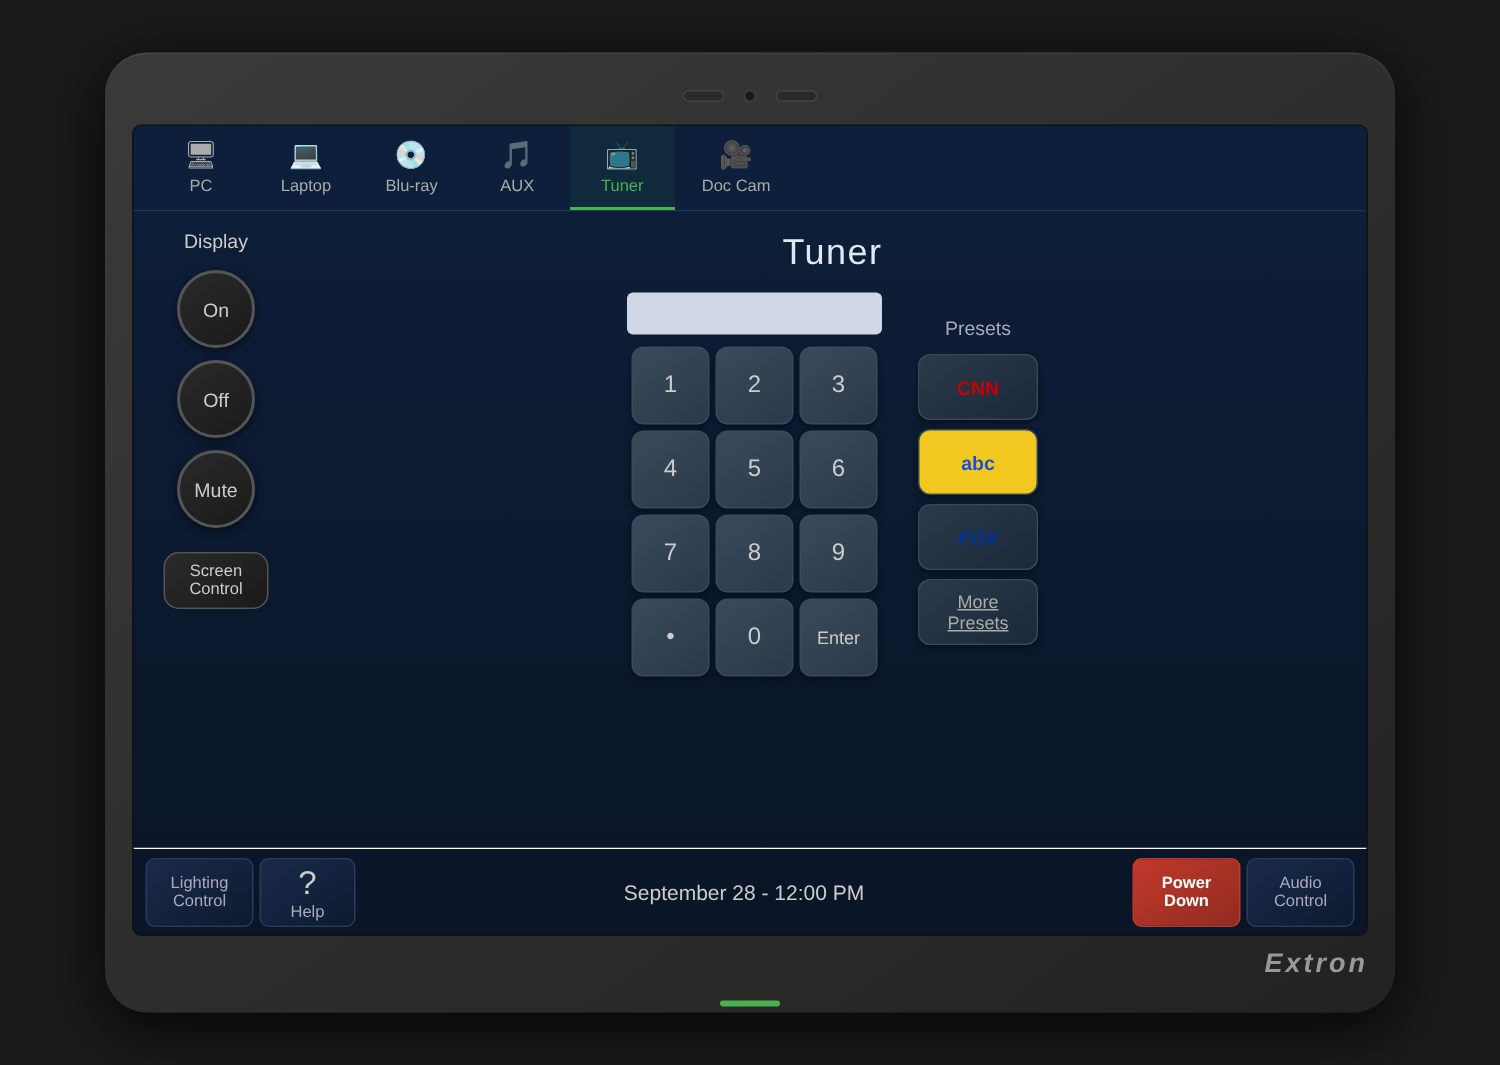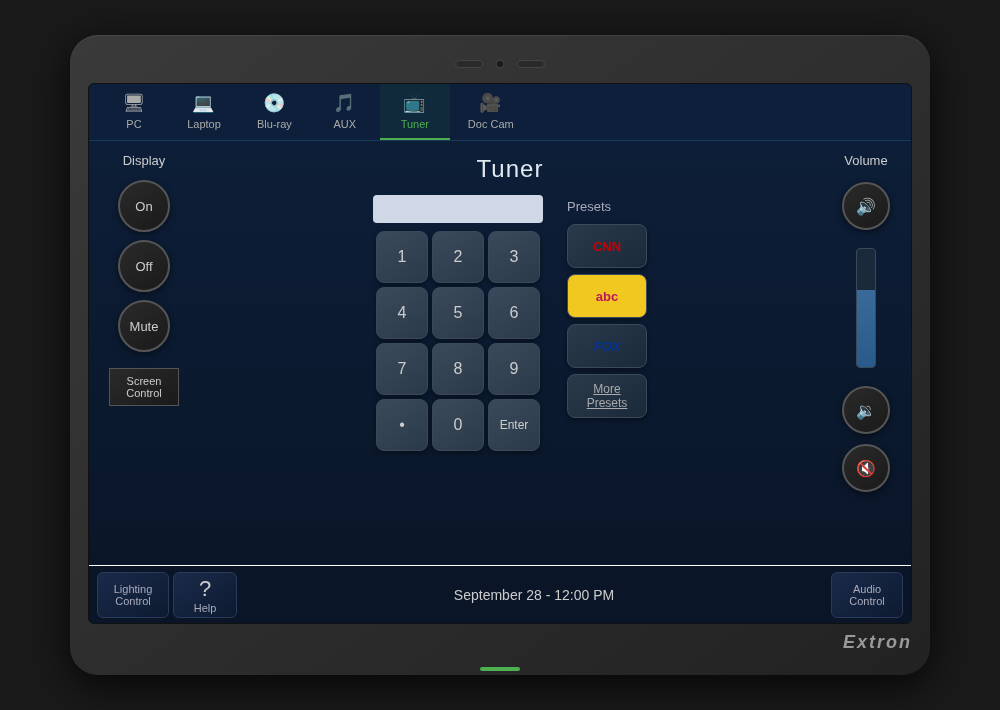--- a/index.html
+++ b/index.html
@@ -133,21 +133,21 @@
       cursor: pointer;
       display: flex;
       align-items: center;
       justify-content: center;
       box-shadow: 0 2px 6px rgba(0,0,0,0.5);
     }
 
     .screen-control-btn {
       width: 70px;
       height: 38px;
-      border-radius: 0;
+      border-radius: 10px;
       border: 1px solid #555;
       background: linear-gradient(145deg, #2a2a2a, #1a1a1a);
       color: #ccc;
       font-size: 11px;
       cursor: pointer;
       display: flex;
       align-items: center;
       justify-content: center;
       text-align: center;
       margin-top: 8px;
@@ -257,23 +257,23 @@
 
     .last-label {
       color: #aab;
       font-size: 12px;
     }
 
     
     .presets-section {
       display: flex;
       flex-direction: column;
-      align-items: flex-start;
+      align-items: center;
       gap: 6px;
-      margin-top: 4px;
+      margin-top: 16px;
     }
 
     .presets-label {
       color: #aab;
       font-size: 13px;
       margin-bottom: 4px;
     }
 
     .preset-btn {
       width: 80px;
@@ -284,21 +284,21 @@
       cursor: pointer;
       display: flex;
       align-items: center;
       justify-content: center;
       font-size: 13px;
       font-weight: bold;
       box-shadow: 0 2px 4px rgba(0,0,0,0.4);
     }
 
     .cnn-btn { color: #cc0000; background: linear-gradient(145deg, #2a3a4a, #1a2a3a); }
-    .abc-btn { color: #be185d; background: #f0c820; }
+    .abc-btn { color: #1d4ed8; background: #f0c820; }
     .fox-btn { color: #003399; background: linear-gradient(145deg, #2a3a4a, #1a2a3a); }
     .more-btn { color: #aaa; font-size: 12px; font-weight: normal; text-decoration: underline; }
 
     
     .right-panel {
       width: 90px;
       padding: 12px 8px;
       display: flex;
       flex-direction: column;
       align-items: center;
@@ -493,40 +493,34 @@
           <div class="presets-section">
             <div class="presets-label">Presets</div>
             <button class="preset-btn cnn-btn">CNN</button>
             <button class="preset-btn abc-btn">abc</button>
             <button class="preset-btn fox-btn" style="color:#003399; font-style:italic;">FOX</button>
             <button class="preset-btn more-btn">More<br>Presets</button>
           </div>
         </div>
       </div>
 
-      <div class="right-panel">
-        <div class="panel-label">Volume</div>
-        <button class="vol-btn">🔊</button>
-        <div class="volume-bar-container">
-          <div class="volume-fill" style="height: 65%;"></div>
-        </div>
-        <button class="vol-btn">🔉</button>
-        <button class="vol-btn">🔇</button>
-      </div>
     </div>
 
     <div class="bottom-bar">
       <button class="bottom-btn">
         <span>Lighting<br>Control</span>
       </button>
       <button class="bottom-btn help-btn">
         <span>?</span>
         <span style="font-size:11px; color:#aab;">Help</span>
       </button>
       <div class="datetime-display">September 28  -  12:00 PM</div>
+      <button class="bottom-btn power-btn">
+        <span>Power<br>Down</span>
+      </button>
       <button class="bottom-btn">
         <span>Audio<br>Control</span>
       </button>
     </div>
   </div>
 
   <div class="device-bottom">
     <span class="extron-logo">Extron</span>
   </div>
   <div class="green-indicator"></div>

